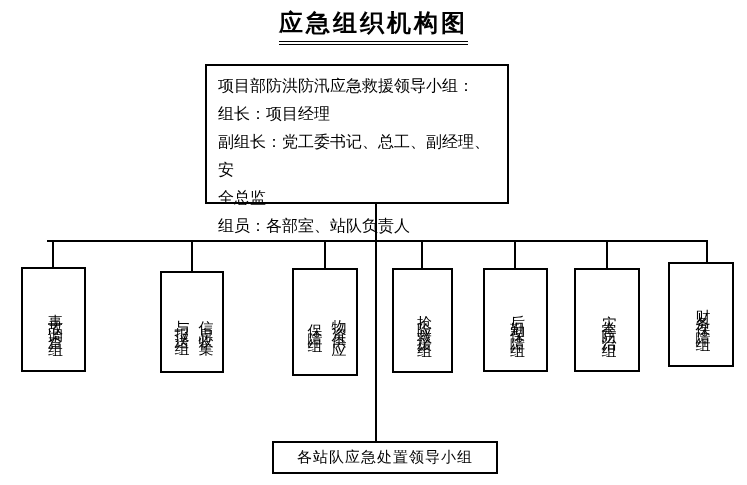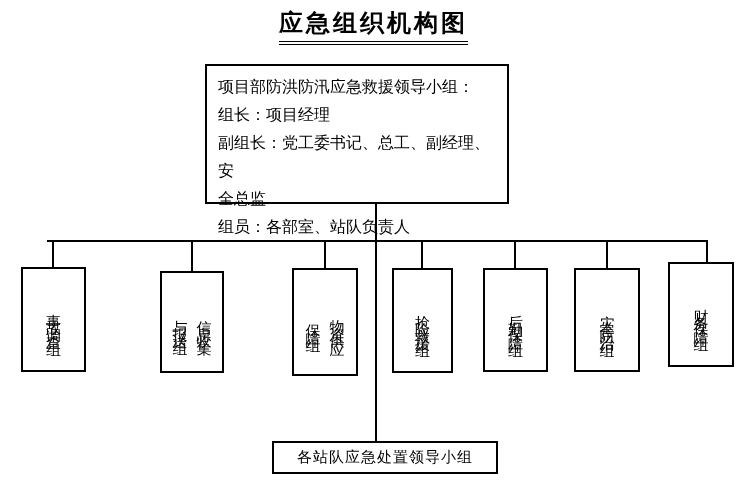--- a/index.html
+++ b/index.html
@@ -5,21 +5,21 @@
   html, body {
     margin: 0;
     padding: 0;
     background: #ffffff;
   }
   .stage {
     position: relative;
     width: 747px;
     height: 485px;
     background: #ffffff;
-    font-family: Liberation Serif, serif;
+    font-family: Liberation Mono, monospace;
     color: #000000;
     overflow: hidden;
   }
   .title {
     position: absolute;
     top: 7px;
     left: 0;
     width: 100%;
     text-align: center;
   }

